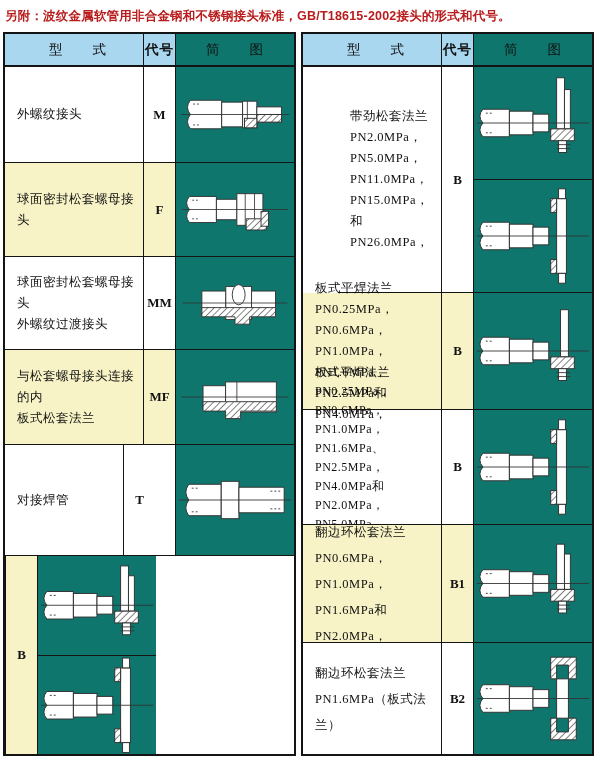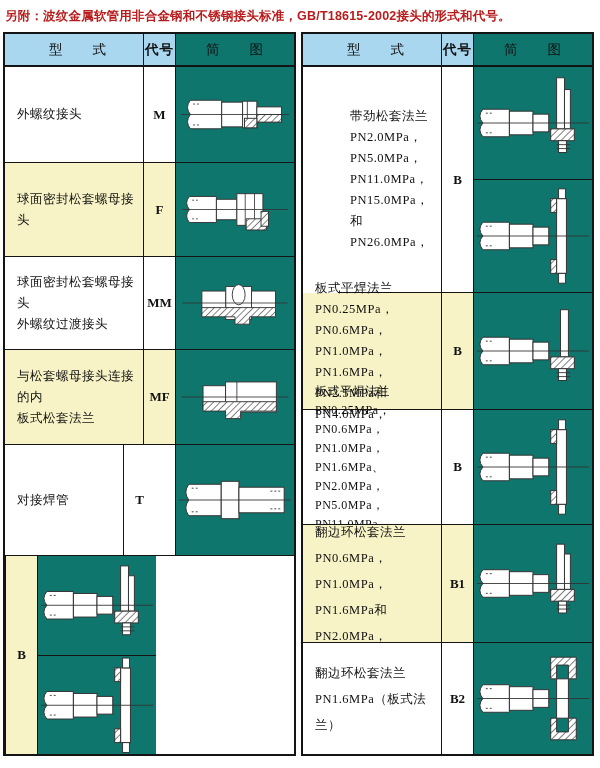--- a/index.html
+++ b/index.html
@@ -286,20 +286,21 @@
             </svg>
           </div>
       </div>
     </div>
 
     <div class="tr lh19" style="height:115px;">
       <div class="td type">
         <div>板式平焊法兰</div>
         <div>PN0.25MPa，PN0.6MPa，</div>
         <div>PN1.0MPa，PN1.6MPa、</div>
+        <div>PN2.5MPa，PN4.0MPa和</div>
         <div>PN2.0MPa，PN5.0MPa，</div>
         <div>PN11.0MPa，PN26.0MPa，</div>
       </div>
       <div class="td code">B</div>
       <div class="td diag">
         <div class="dwrap">
             <svg class="diag-svg" viewBox="0 0 120 100" preserveAspectRatio="xMidYMid meet">
               <path d="M36,36 H9 q-6,7 0,14 q-6,7 0,14 H36 Z" fill="#fff" stroke="#333" stroke-width="1"></path>
               <line x1="12" y1="40" x2="19" y2="40" stroke="#333" stroke-width="0.9" stroke-dasharray="2 2"></line>
               <line x1="12" y1="60" x2="19" y2="60" stroke="#333" stroke-width="0.9" stroke-dasharray="2 2"></line>

